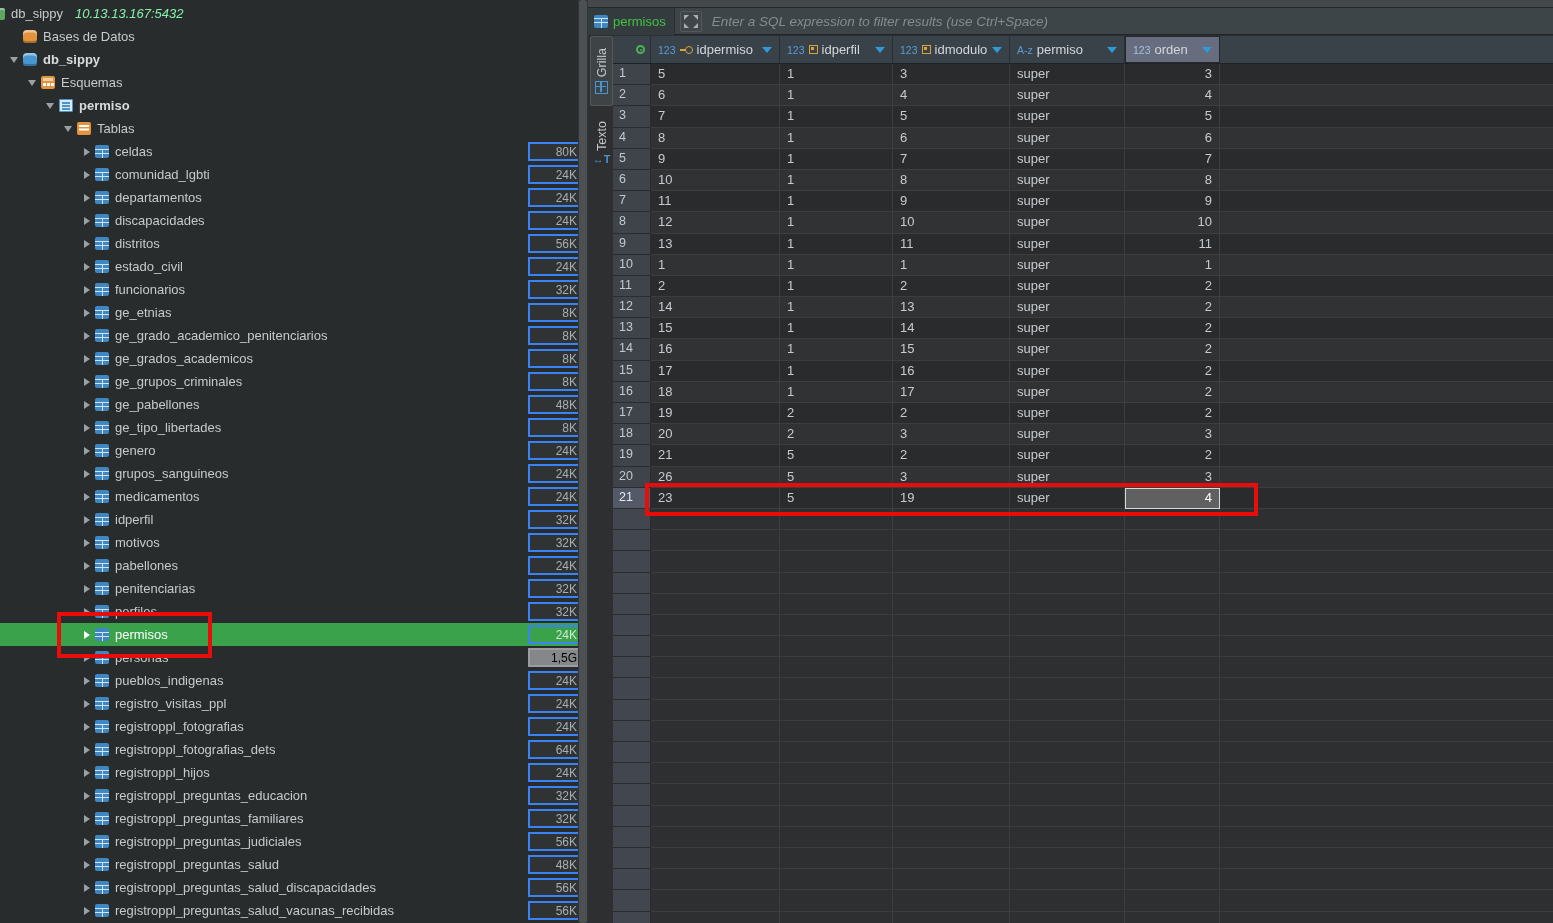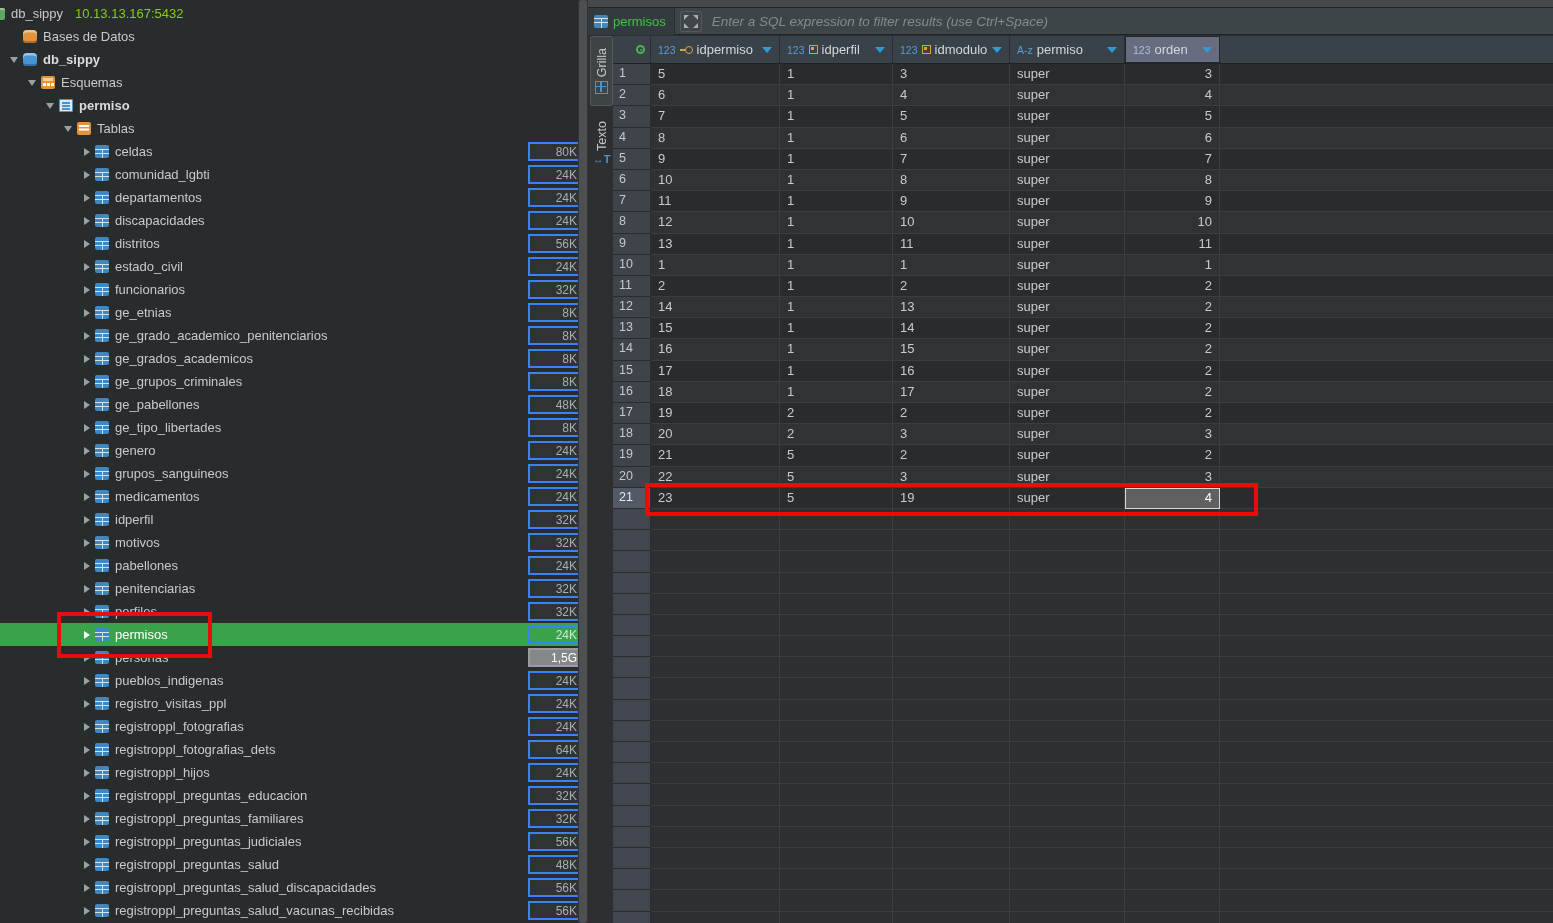--- a/index.html
+++ b/index.html
@@ -15,25 +15,25 @@
   .indent { flex:none; display:inline-block; height:1px; }
   .exp { flex:none; width:13px; height:13px; position:relative; display:inline-block; }
   .exp.closed::before { content:""; position:absolute; left:3px; top:2.5px; border-left:6px solid #9aa0a3; border-top:4px solid transparent; border-bottom:4px solid transparent; }
   .exp.open::before { content:""; position:absolute; left:1px; top:4px; border-top:6px solid #9aa0a3; border-left:4px solid transparent; border-right:4px solid transparent; }
   .tree-row.selected .exp.closed::before { border-left-color:#ffffff; }
   .exp.none::before { content:none; }
   .ic { flex:none; width:14px; height:13px; margin:0 4px 0 1px; position:relative; display:inline-block; }
   .lbl { padding-left:2px; }
   .lbl.bold { font-weight:bold; color:#d8dcde; }
   .tree-row.selected .lbl { color:#fff; }
-  .host { margin-left:12px; color:#84cc16; }
+  .host { margin-left:12px; font-style:italic; color:#86efac; }
   .badge { position:absolute; left:528px; top:2px; width:56px; height:19px; line-height:17px;
            border:2px solid #3b82f6; background:#303334; color:#a9aeb2; font-size:12px;
            text-align:right; padding-right:5px; }
-  .badge.grey { background:#85878a; color:#ffffff; border-color:#9a9c9f; }
+  .badge.grey { background:#85878a; color:#000000; border-color:#9a9c9f; }
   .tree-row.selected .badge { background:transparent; color:#cfe9d3; }
 
   
   .ic-conn { width:8px; height:12px; margin-left:-3px; background:#5da661; border-radius:2px; box-shadow:inset 0 2px 0 rgba(255,255,255,.35); }
   .ic-db-orange, .ic-db-blue { border-radius:4px 4px 3px 3px; }
   .ic-db-orange { background:#e2933c; box-shadow:inset 0 2.5px 0 rgba(255,255,255,.45), inset 0 -2px 0 rgba(0,0,0,.25); }
   .ic-db-blue   { background:#4795d1; box-shadow:inset 0 2.5px 0 rgba(255,255,255,.45), inset 0 -2px 0 rgba(0,0,0,.25); }
   .ic-schema { background:#e2933c; border-radius:2px; }
   .ic-schema::after { content:""; position:absolute; left:2px; top:7px; width:3px; height:3px; background:#fff;
                       box-shadow:4px 0 0 #fff, 8px 0 0 #fff; }
@@ -637,21 +637,21 @@
             <div class="rn">19</div>
             <div class="cell c0">21</div>
             <div class="cell c1">5</div>
             <div class="cell c2">2</div>
             <div class="cell c3">super</div>
             <div class="cell c4 num">2</div>
             <div class="gfiller"></div>
           </div>
           <div class="g-row even">
             <div class="rn">20</div>
-            <div class="cell c0">22</div>
+            <div class="cell c0">26</div>
             <div class="cell c1">5</div>
             <div class="cell c2">3</div>
             <div class="cell c3">super</div>
             <div class="cell c4 num">3</div>
             <div class="gfiller"></div>
           </div>
           <div class="g-row odd">
             <div class="rn rn-sel">21</div>
             <div class="cell c0">23</div>
             <div class="cell c1">5</div>

